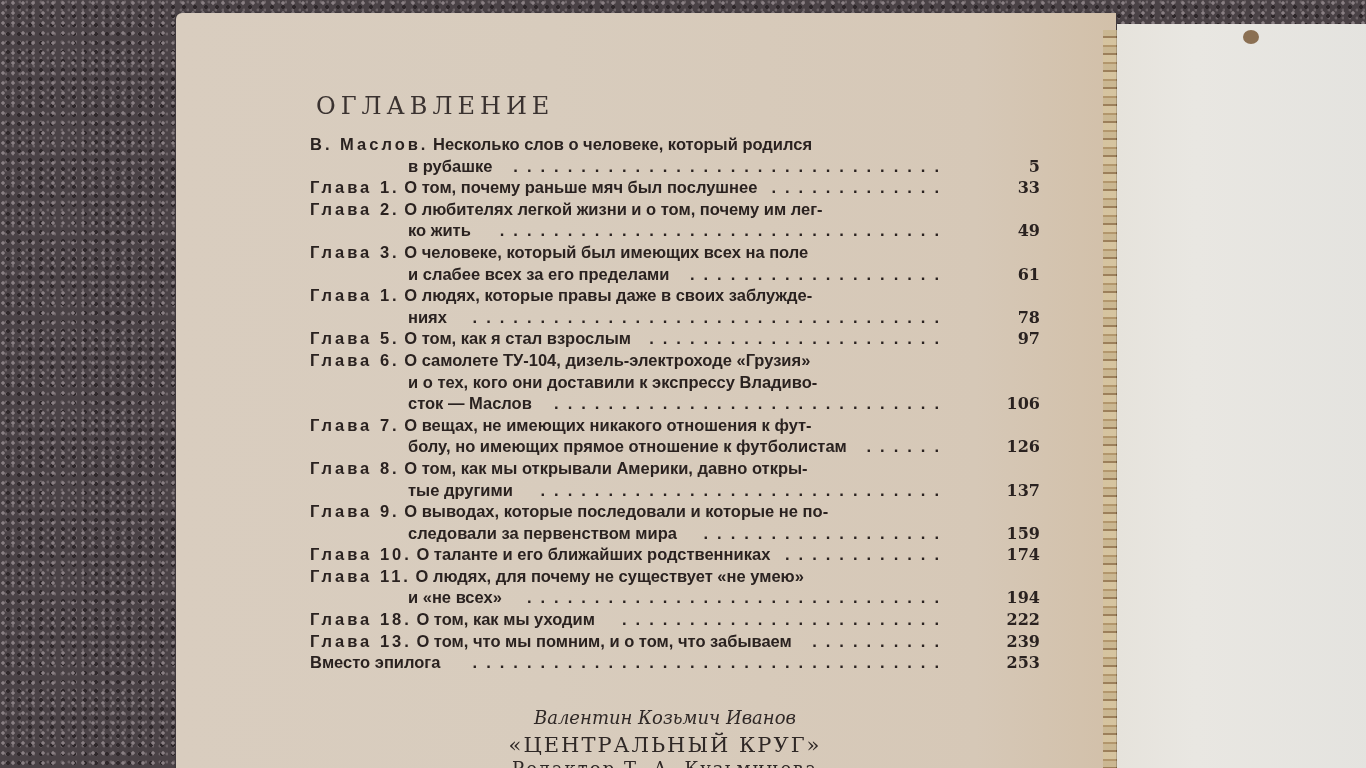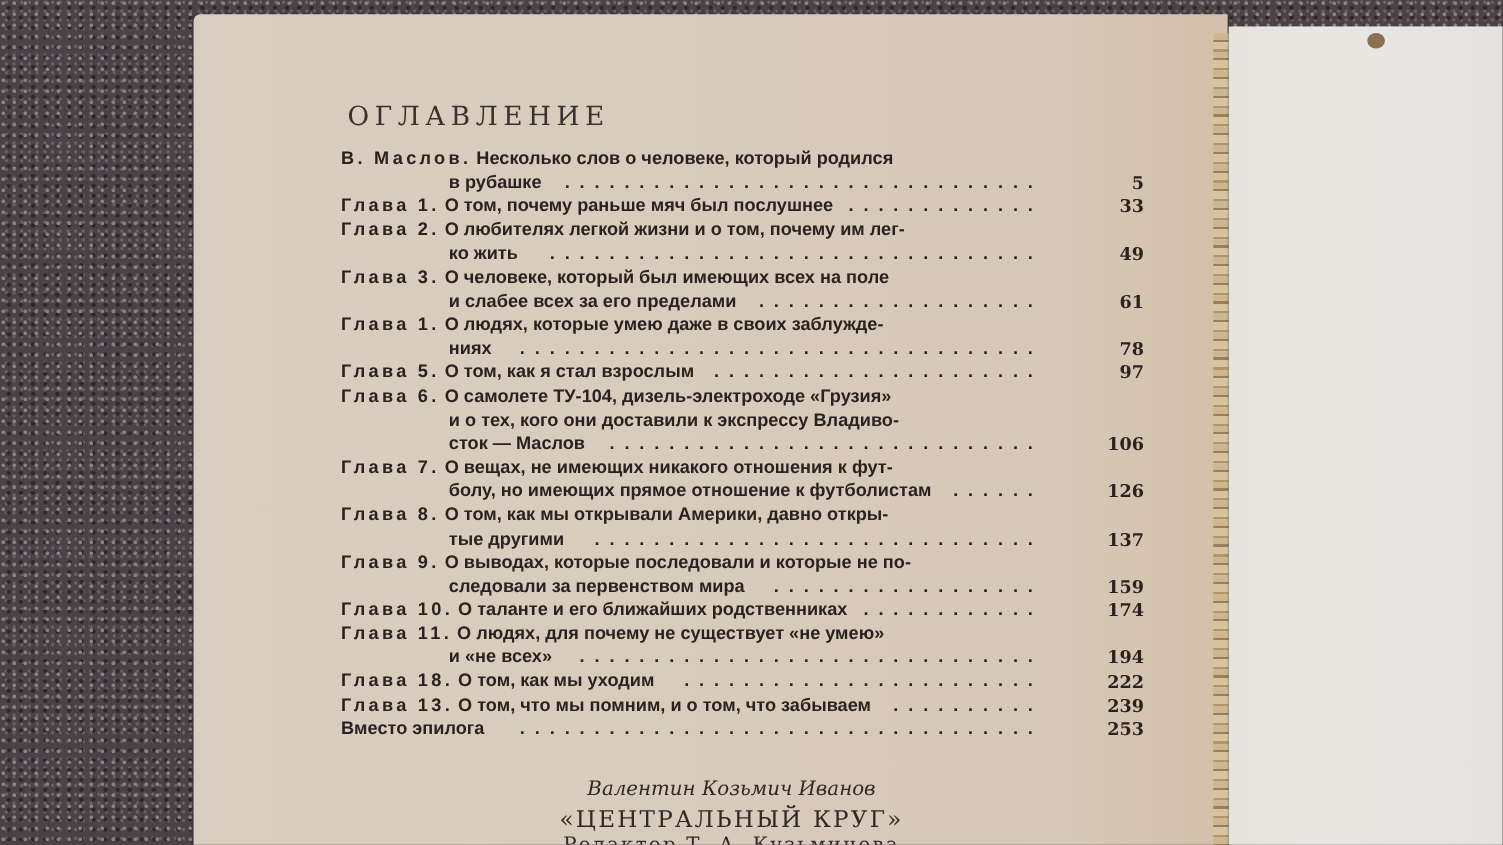--- a/index.html
+++ b/index.html
@@ -74,21 +74,21 @@
 <div class="toc-heading">ОГЛАВЛЕНИЕ</div>
 
 <div class="toc" id="toc">
     <div class="row"><span class="label"><span class="spaced">В. Маслов.</span> <span>Несколько слов о человеке, который родился</span></span></div>
     <div class="row cont"><span class="label"><span>в рубашке</span></span><span class="dots">................................</span><span class="page-num">5</span></div>
     <div class="row"><span class="label"><span class="spaced">Глава 1.</span> <span>О том, почему раньше мяч был послушнее</span></span><span class="dots">.............</span><span class="page-num">33</span></div>
     <div class="row"><span class="label"><span class="spaced">Глава 2.</span> <span>О любителях легкой жизни и о том, почему им лег-</span></span></div>
     <div class="row cont"><span class="label"><span>ко жить</span></span><span class="dots">.................................</span><span class="page-num">49</span></div>
     <div class="row"><span class="label"><span class="spaced">Глава 3.</span> <span>О человеке, который был имеющих всех на поле</span></span></div>
     <div class="row cont"><span class="label"><span>и слабее всех за его пределами</span></span><span class="dots">...................</span><span class="page-num">61</span></div>
-    <div class="row"><span class="label"><span class="spaced">Глава 1.</span> <span>О людях, которые умею даже в своих заблужде-</span></span></div>
+    <div class="row"><span class="label"><span class="spaced">Глава 1.</span> <span>О людях, которые правы даже в своих заблужде-</span></span></div>
     <div class="row cont"><span class="label"><span>ниях</span></span><span class="dots">...................................</span><span class="page-num">78</span></div>
     <div class="row"><span class="label"><span class="spaced">Глава 5.</span> <span>О том, как я стал взрослым</span></span><span class="dots">......................</span><span class="page-num">97</span></div>
     <div class="row"><span class="label"><span class="spaced">Глава 6.</span> <span>О самолете ТУ-104, дизель-электроходе «Грузия»</span></span></div>
     <div class="row cont"><span class="label"><span>и о тех, кого они доставили к экспрессу Владиво-</span></span></div>
     <div class="row cont"><span class="label"><span>сток — Маслов</span></span><span class="dots">.............................</span><span class="page-num">106</span></div>
     <div class="row"><span class="label"><span class="spaced">Глава 7.</span> <span>О вещах, не имеющих никакого отношения к фут-</span></span></div>
     <div class="row cont"><span class="label"><span>болу, но имеющих прямое отношение к футболистам</span></span><span class="dots">......</span><span class="page-num">126</span></div>
     <div class="row"><span class="label"><span class="spaced">Глава 8.</span> <span>О том, как мы открывали Америки, давно откры-</span></span></div>
     <div class="row cont"><span class="label"><span>тые другими</span></span><span class="dots">..............................</span><span class="page-num">137</span></div>
     <div class="row"><span class="label"><span class="spaced">Глава 9.</span> <span>О выводах, которые последовали и которые не по-</span></span></div>

